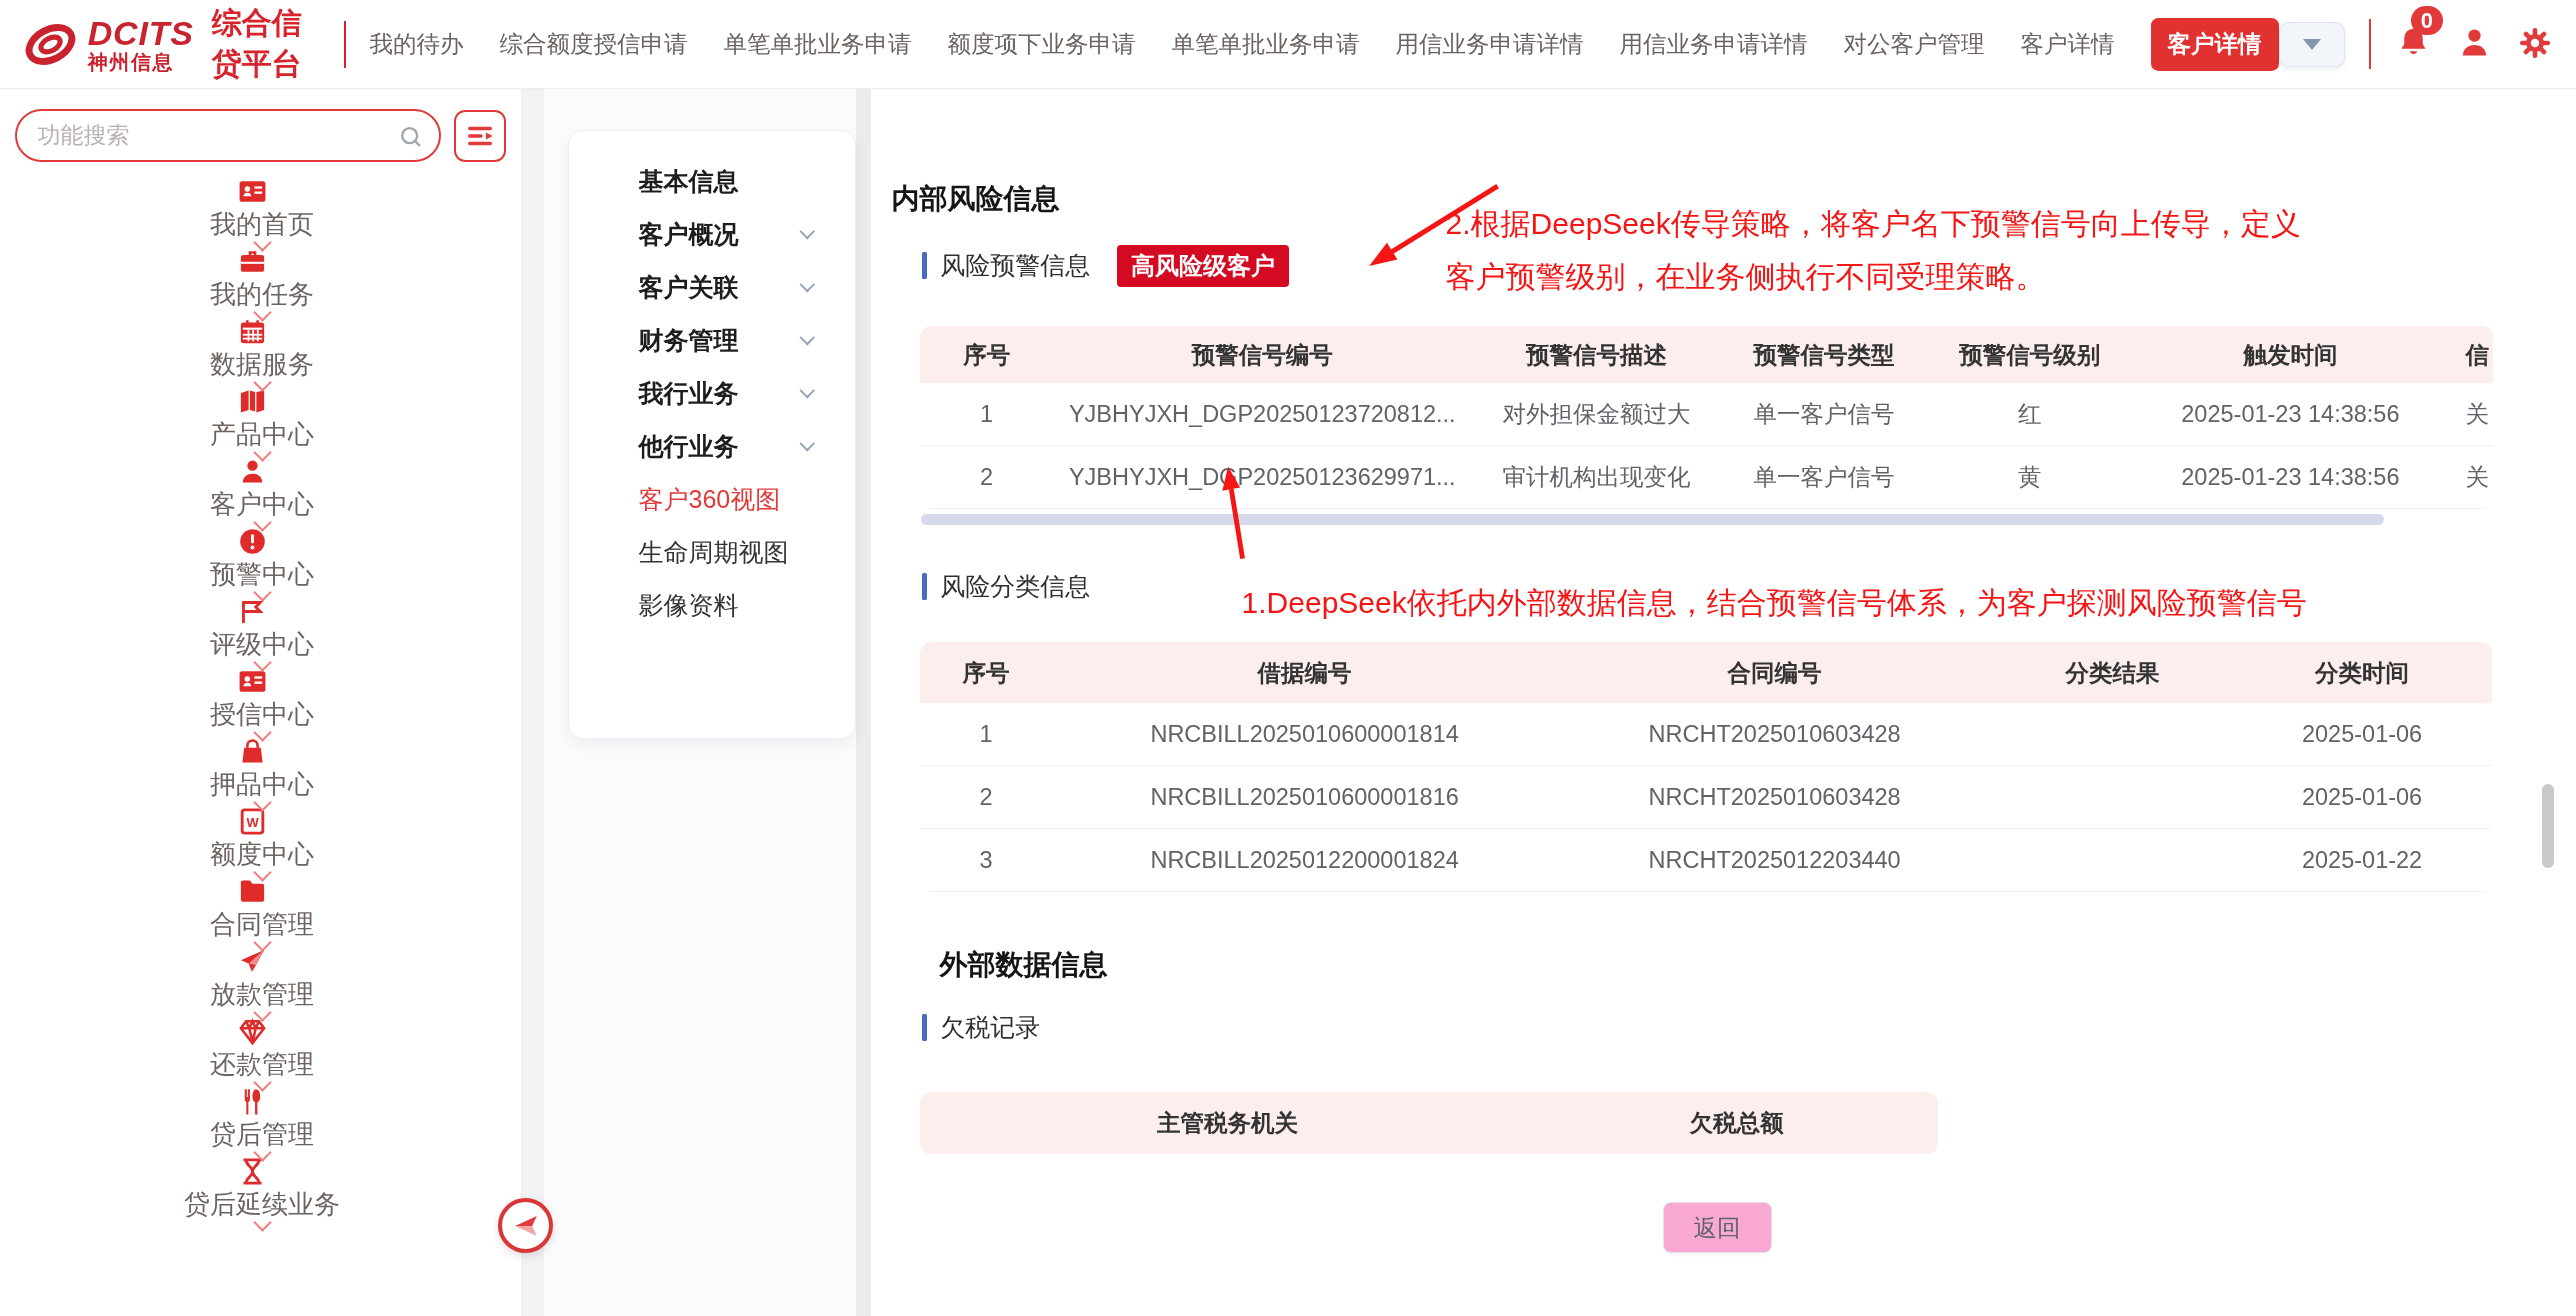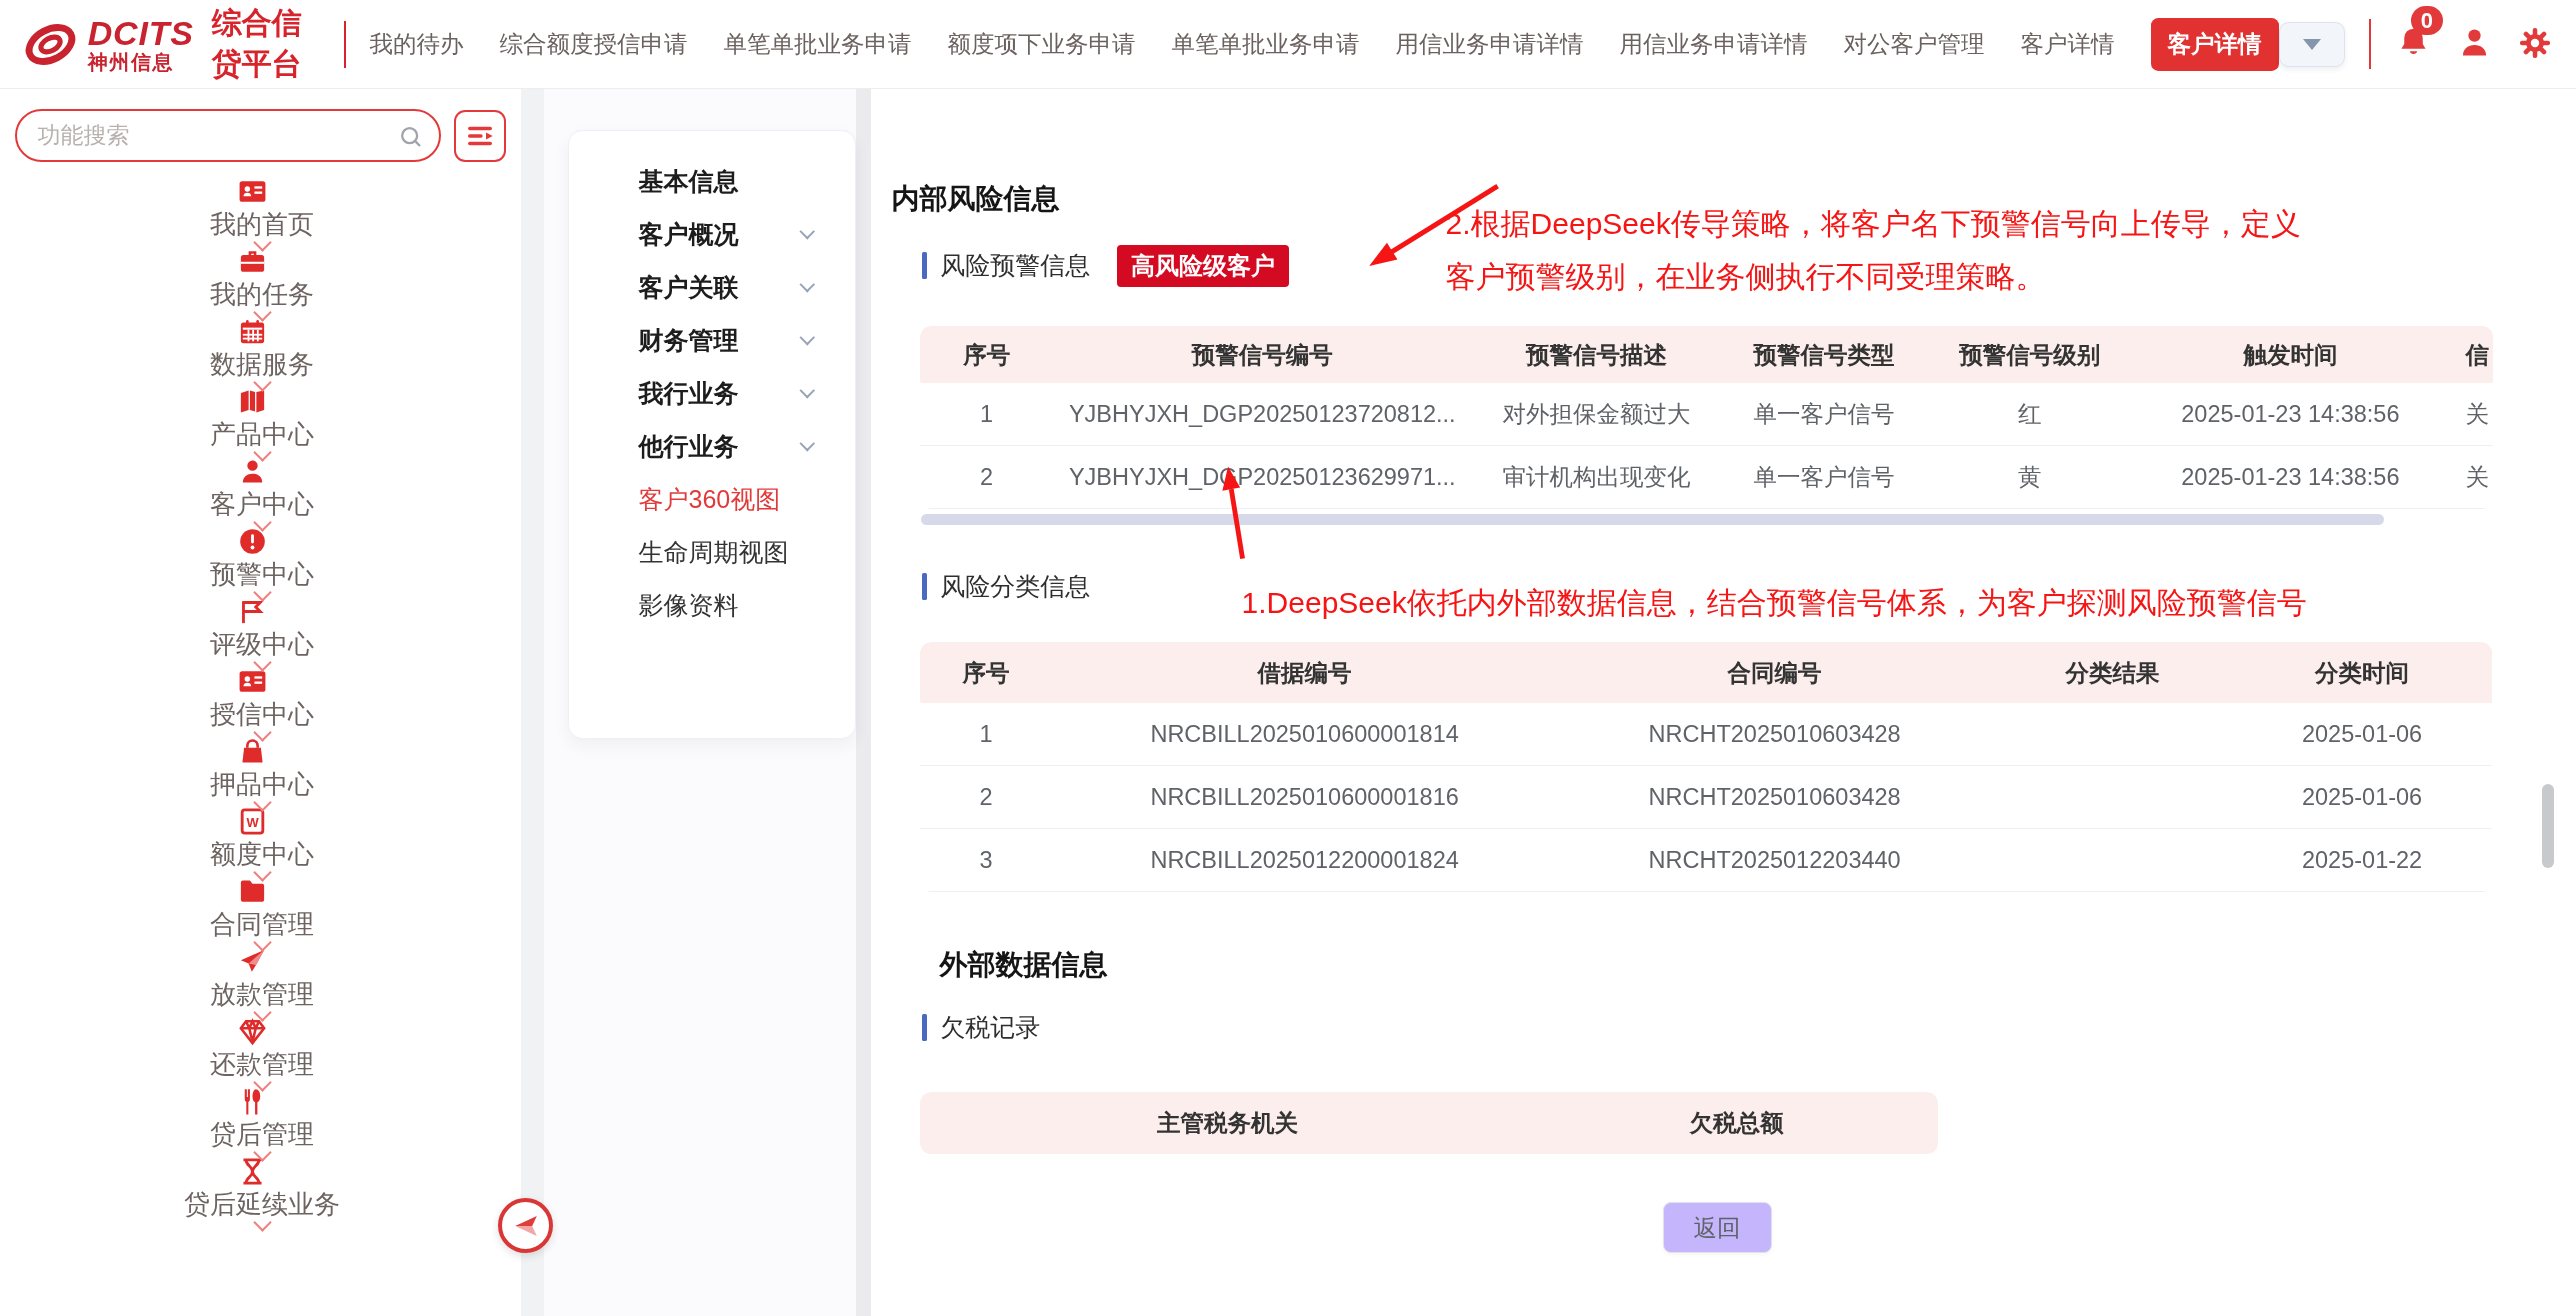--- a/index.html
+++ b/index.html
@@ -85,21 +85,21 @@
   .tbl-wrap th:last-child { border-top-right-radius:11.3px; }
   .tbl-wrap td { background:#fff; height:63px; font-size:23.5px; color:#5f6368; text-align:center;
                  border-bottom:1.6px solid #eef0f4; white-space:nowrap; overflow:hidden; }
   .tbl-wrap th.al, .tbl-wrap td.al { text-align:left; padding-left:18px; }
   .t2 th { height:61px; }
   .t3 th { height:62px; }
 
   .hscroll { position:absolute; background:#d6d9ea; border-radius:5.7px; height:10.5px; cursor:pointer; }
   .vscroll { position:absolute; background:#c7c9cd; border-radius:6.5px; width:12px; height:84px; cursor:pointer; }
 
-  .back-btn { position:absolute; width:109px; height:51px; background:#c4b5fd; border:1.6px solid #e2e3e7; border-radius:8px;
+  .back-btn { position:absolute; width:109px; height:51px; background:#f9a8d4; border:1.6px solid #e2e3e7; border-radius:8px;
               font-size:23.5px; color:#5f6368; font-family:inherit; cursor:pointer; box-shadow:0 1.6px 4px rgba(0,0,0,.04); }
 
   .collapse-btn { position:absolute; left:498px; top:1109px; width:55px; height:55px; border-radius:50%;
                   background:#fff; border:4.9px solid #d93636; display:flex; align-items:center; justify-content:center;
                   cursor:pointer; z-index:6; box-shadow:0 3.2px 8px rgba(0,0,0,.12); }
 </style>
 </head>
 <body>
 
 <div class="app">

